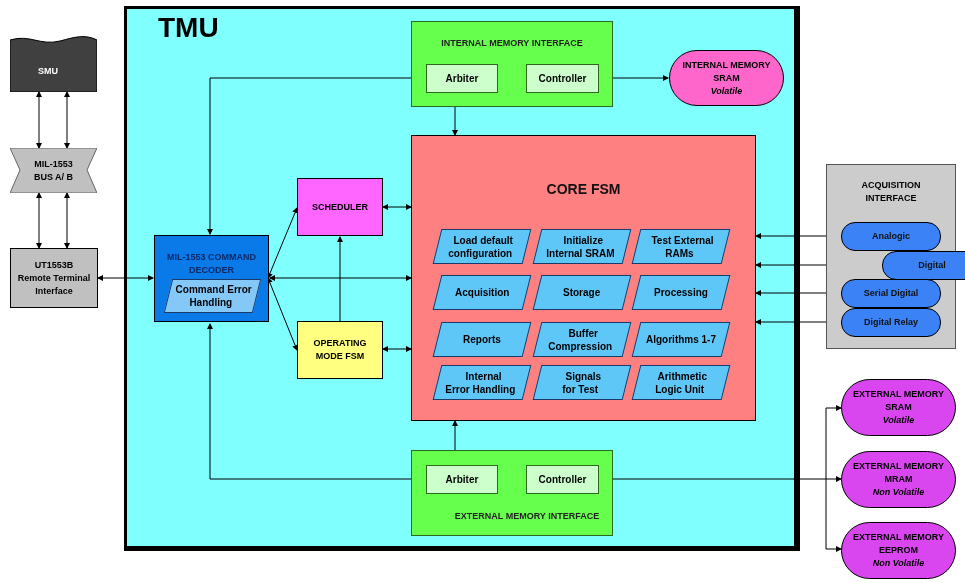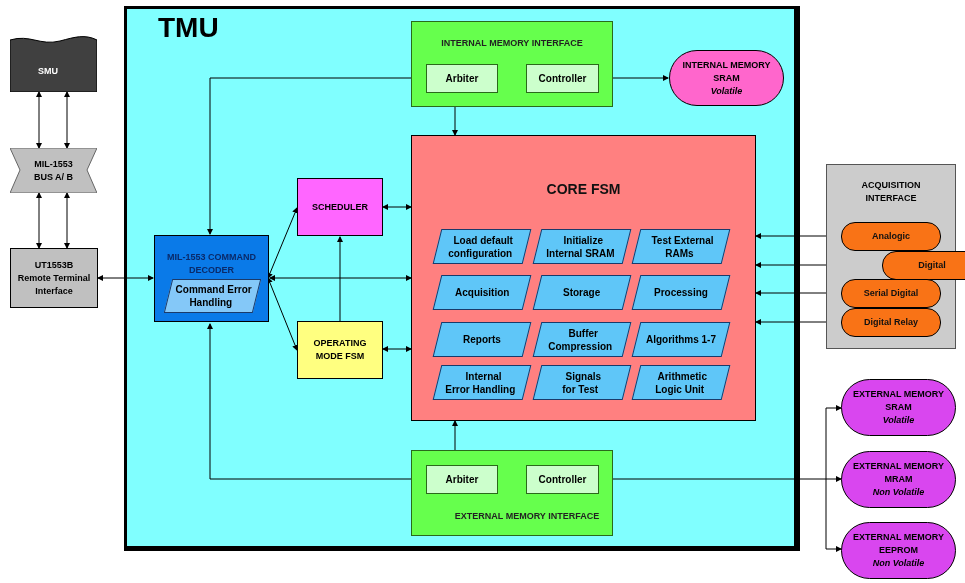--- a/index.html
+++ b/index.html
@@ -16,21 +16,21 @@
   .tmu-title { left: 158px; top: 12px; font-size: 28px; font-weight: bold; color: #000; letter-spacing: 0px; }
   .green { background: #66ff4d; border: 1px solid #2a6a1a; }
   .lightgreen { background: #ccffcc; border: 1px solid #2a6a1a; }
   .blue { background: #0a7ae8; border: 1px solid #000; }
   .pink { background: #ff66ff; border: 1px solid #000; }
   .yellow { background: #ffff80; border: 1px solid #000; }
   .core { background: #ff8080; border: 1px solid #000; }
   .para { background: #5fc6f8; border: 1px solid #1a3a6a; transform: skewX(-14deg); }
   .para > span { display: block; transform: skewX(14deg); }
   .grey { background: #c0c0c0; border: 1px solid #000; }
-  .pill-dark { background: #f97316; border: 1px solid #000; border-radius: 14px; }
+  .pill-dark { background: #3b82f6; border: 1px solid #000; border-radius: 14px; }
   .pill-ext { background: #d946ef; border: 1px solid #000; border-radius: 30px; }
   .pill-int { background: #ff66cc; border: 1px solid #000; border-radius: 28px; }
 </style>
 </head>
 <body>
 
 <div class="abs tmu"></div>
 <div class="abs tmu-title">TMU</div>
 
 <svg class="wires" width="965" height="583">

